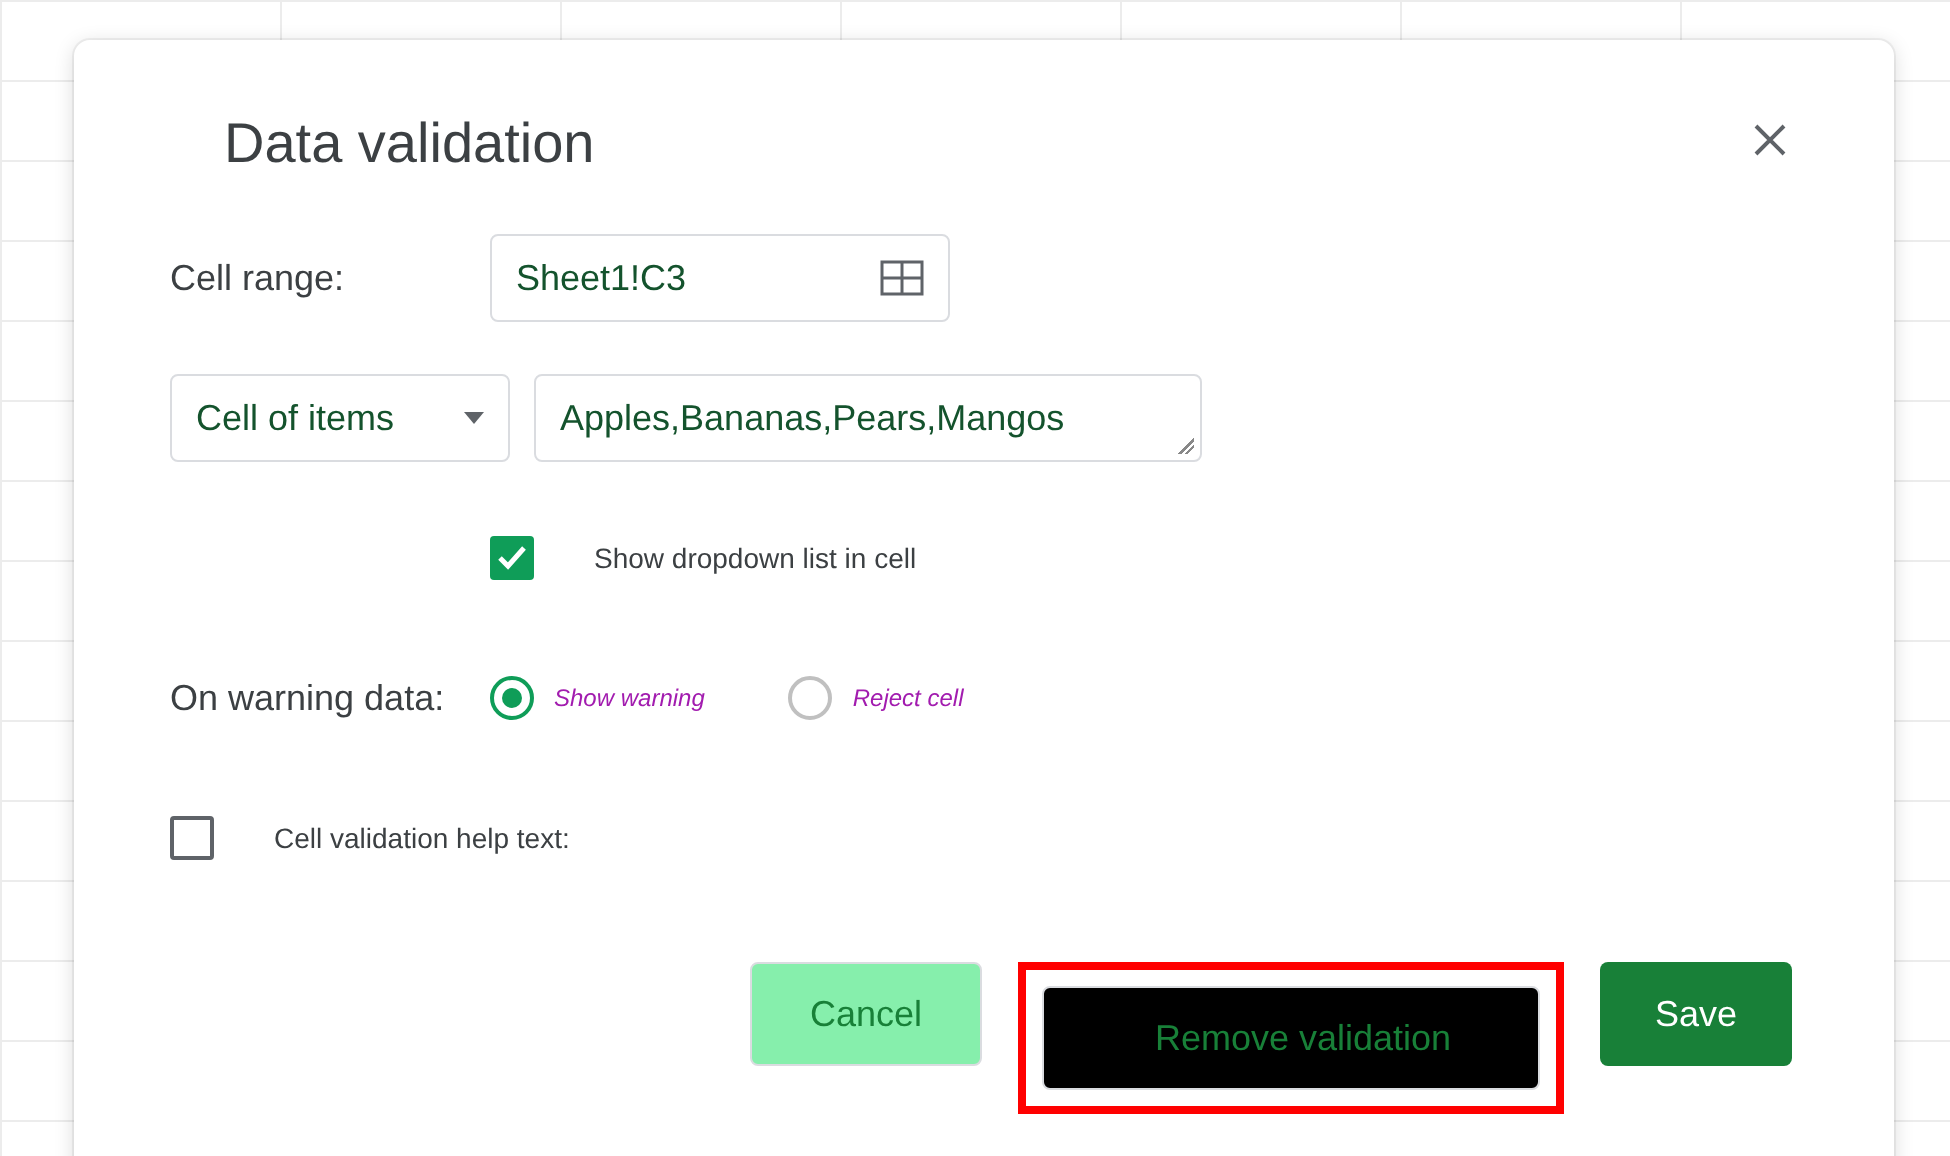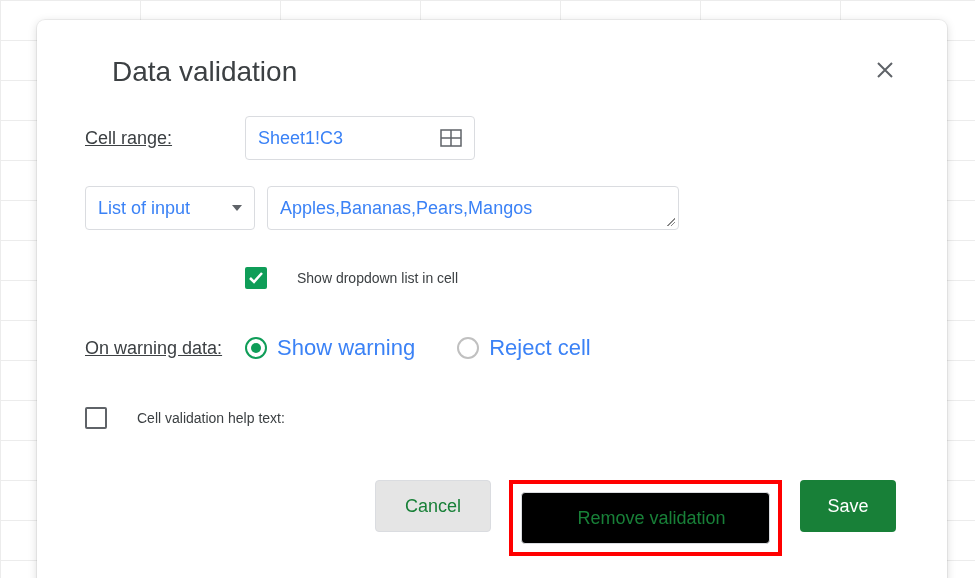--- a/index.html
+++ b/index.html
@@ -55,35 +55,34 @@
     display: flex;
     align-items: center;
     margin-bottom: 26px;
     min-height: 44px;
   }
   .form-label {
     width: 160px;
     color: #3c4043;
     font-size: 18px;
     flex-shrink: 0;
-    text-decoration: underline;
   }
   .form-controls {
     display: flex;
     align-items: center;
     gap: 12px;
     flex: 1;
   }
   .input-box {
     border: 1px solid #dadce0;
     border-radius: 4px;
     height: 44px;
     padding: 0 12px;
     font-size: 18px;
-    color: #3b82f6;
+    color: #14532d;
     display: flex;
     align-items: center;
     background: #fff;
   }
   .cell-range-input {
     width: 230px;
     justify-content: space-between;
   }
   .grid-icon {
     width: 22px;
@@ -95,21 +94,21 @@
     justify-content: space-between;
     cursor: pointer;
   }
   .caret {
     width: 0; height: 0;
     border-left: 5px solid transparent;
     border-right: 5px solid transparent;
     border-top: 6px solid #5f6368;
   }
   .items-input {
-    width: 412px;
+    width: 334px;
     position: relative;
     resize: horizontal;
   }
   .items-input::after {
     content: '';
     position: absolute;
     right: 3px;
     bottom: 3px;
     width: 8px;
     height: 8px;
@@ -163,22 +162,23 @@
   .radio.unselected {
     border: 2px solid #c0c0c0;
   }
   .radio-group {
     display: flex;
     align-items: center;
     gap: 10px;
     margin-right: 30px;
   }
   .radio-label {
-    font-size: 22px;
-    color: #3b82f6;
+    font-size: 12px;
+    color: #a21caf;
+    font-style: italic;
   }
   .button-row {
     display: flex;
     justify-content: flex-start;
     gap: 0;
     margin-top: 40px;
     padding-left: 290px;
   }
   .btn {
     height: 52px;
@@ -187,21 +187,21 @@
     display: inline-flex;
     align-items: center;
     justify-content: center;
     cursor: pointer;
     font-weight: 500;
   }
   .btn-cancel {
     width: 116px;
     border: 1px solid #dadce0;
     color: #188038;
-    background: #e5e5e5;
+    background: #86efac;
   }
   .btn-remove {
     width: 249px;
     border: 1px solid #dadce0;
     color: #188038;
     background: #000000;
     padding-left: 12px;
   }
   .btn-save {
     width: 96px;
@@ -244,21 +244,21 @@
             <line x1="1" y1="9" x2="21" y2="9" stroke="#5f6368" stroke-width="1.5"></line>
           </svg>
         </span>
       </div>
     </div>
   </div>
 
   <div class="form-row">
     <div class="form-controls">
       <div class="input-box dropdown-box">
-        <span>List of input</span>
+        <span>Cell of items</span>
         <span class="caret"></span>
       </div>
       <div class="input-box items-input">
         <span>Apples,Bananas,Pears,Mangos</span>
       </div>
     </div>
   </div>
 
   <div class="form-row">
     <div class="form-label"></div>

